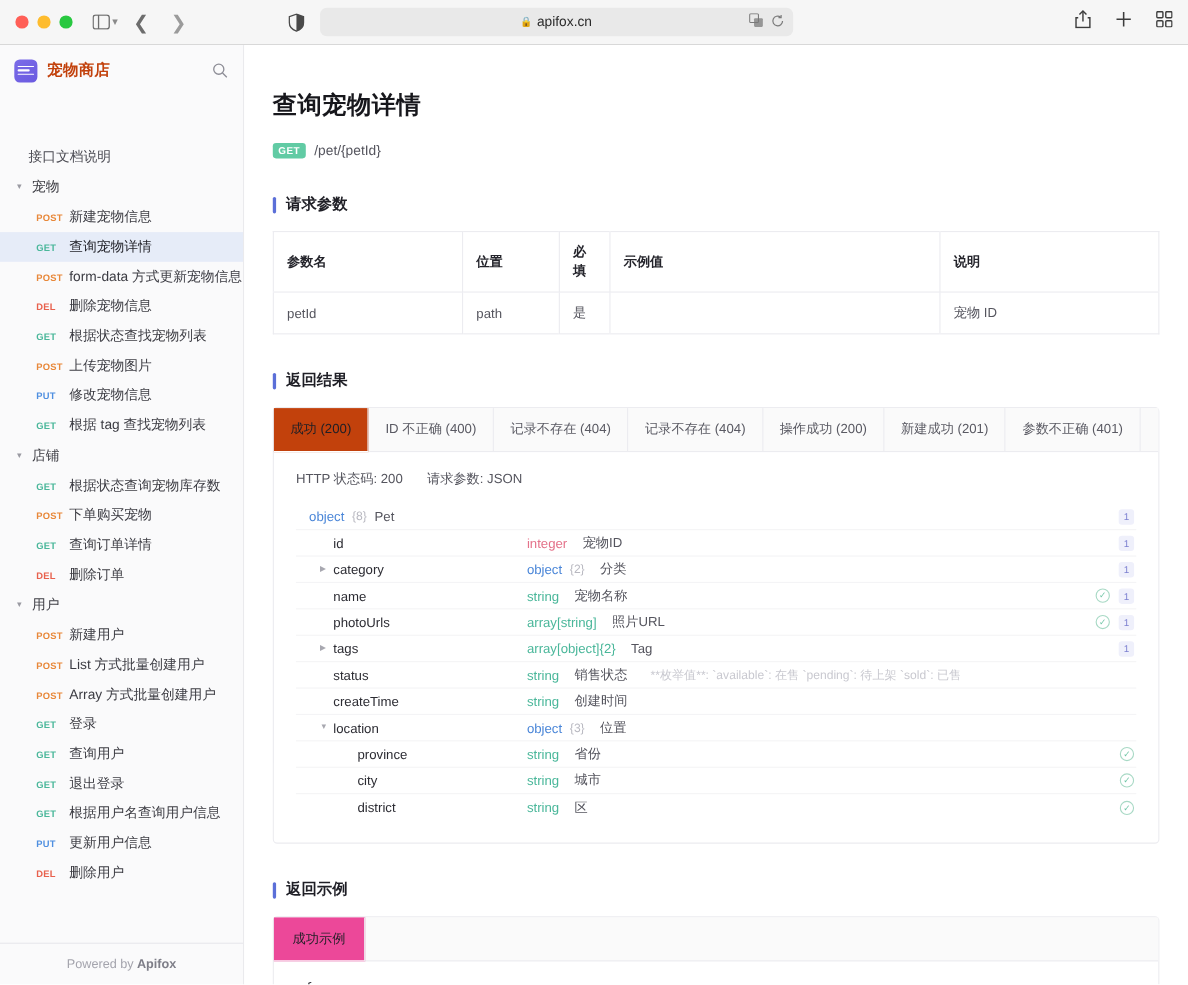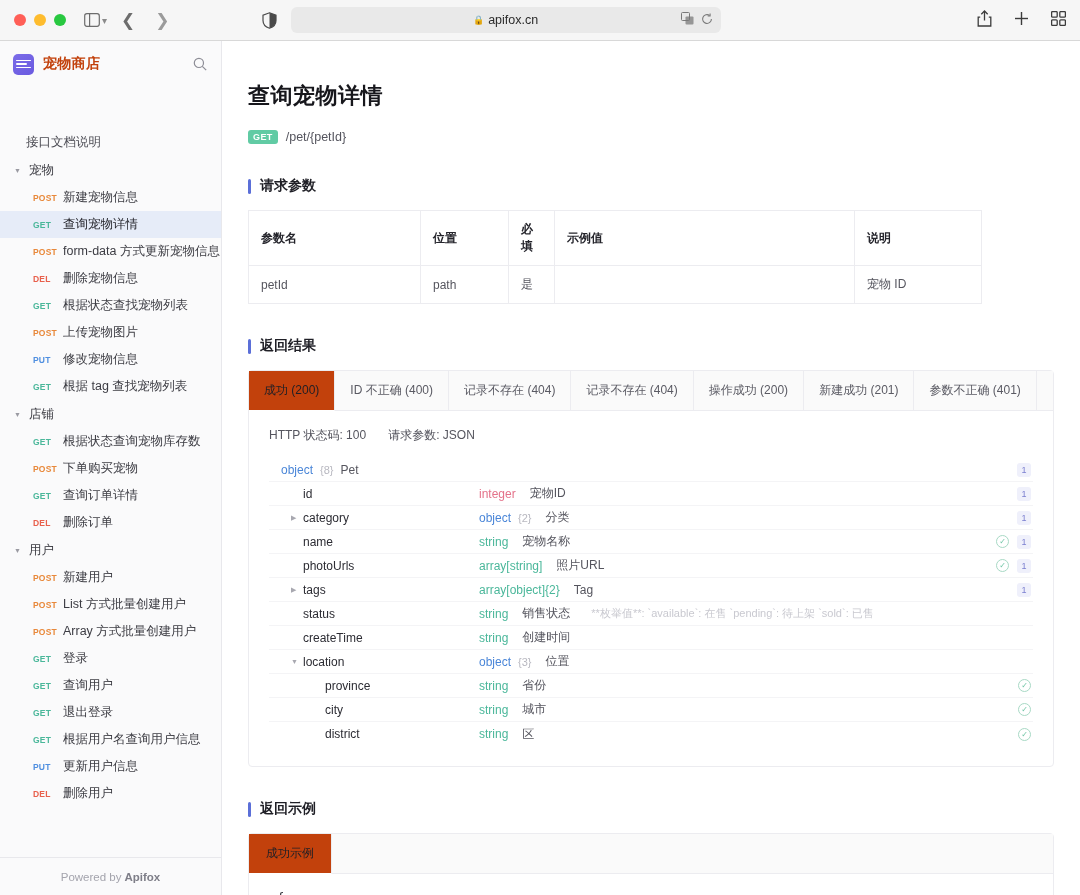--- a/index.html
+++ b/index.html
@@ -167,21 +167,21 @@
   .section-head {
     display: flex; align-items: center; gap: 9px;
     margin-top: 33px;
   }
   .section-bar { width: 3px; height: 15px; background: #5b6fd8; border-radius: 2px; }
   .section-title { font-size: 14px; font-weight: 700; color: #1f1f26; }
 
   
   .tbl {
     margin-top: 15px;
-    width: 734px;
+    width: 806px;
     border: 1px solid #ececf0;
     border-radius: 3px;
     border-collapse: collapse;
     font-size: 12px;
   }
   .tbl th, .tbl td {
     text-align: left;
     padding: 10px 12px;
     border-right: 1px solid #ececf0;
   }
@@ -250,21 +250,21 @@
   .example-card {
     margin-top: 15px;
     width: 806px;
     border: 1px solid #ececf0;
     border-radius: 4px;
   }
   .ex-tabs { display: flex; border-bottom: 1px solid #ececf0; background: #fafafa; }
   .ex-tab {
     font-size: 12px; color: #1f1f26;
     padding: 11px 17px;
-    background: #c2410c;
+    background: #ec4899;
     border-right: 1px solid #ececf0;
     border-bottom: 1px solid #ffffff;
     margin-bottom: -1px;
     cursor: pointer;
   }
   .code {
     padding: 14px 18px 6px 18px;
     font-family: "DejaVu Sans Mono", "Liberation Mono", monospace;
     font-size: 12px;
     line-height: 21.5px;
@@ -516,21 +516,21 @@
           <div class="tab active">成功 (200)</div>
           <div class="tab">ID 不正确 (400)</div>
           <div class="tab">记录不存在 (404)</div>
           <div class="tab">记录不存在 (404)</div>
           <div class="tab">操作成功 (200)</div>
           <div class="tab">新建成功 (201)</div>
           <div class="tab">参数不正确 (401)</div>
         </div>
       <div class="card-body">
         <div class="meta-line">
-          <span>HTTP 状态码: 100</span>
+          <span>HTTP 状态码: 200</span>
           <span>请求参数: JSON</span>
         </div>
         <div class="tree" id="schema-tree">
             <div class="tr">
               <div class="tw-key" style="padding-left: 0px;">
                 <span class="tw-caret"></span>
                 <span class="ty-object">object</span>
                 <span class="cnt" style="margin-left: 7px;">{8}</span>
                 <span class="desc">Pet</span>
               </div>

